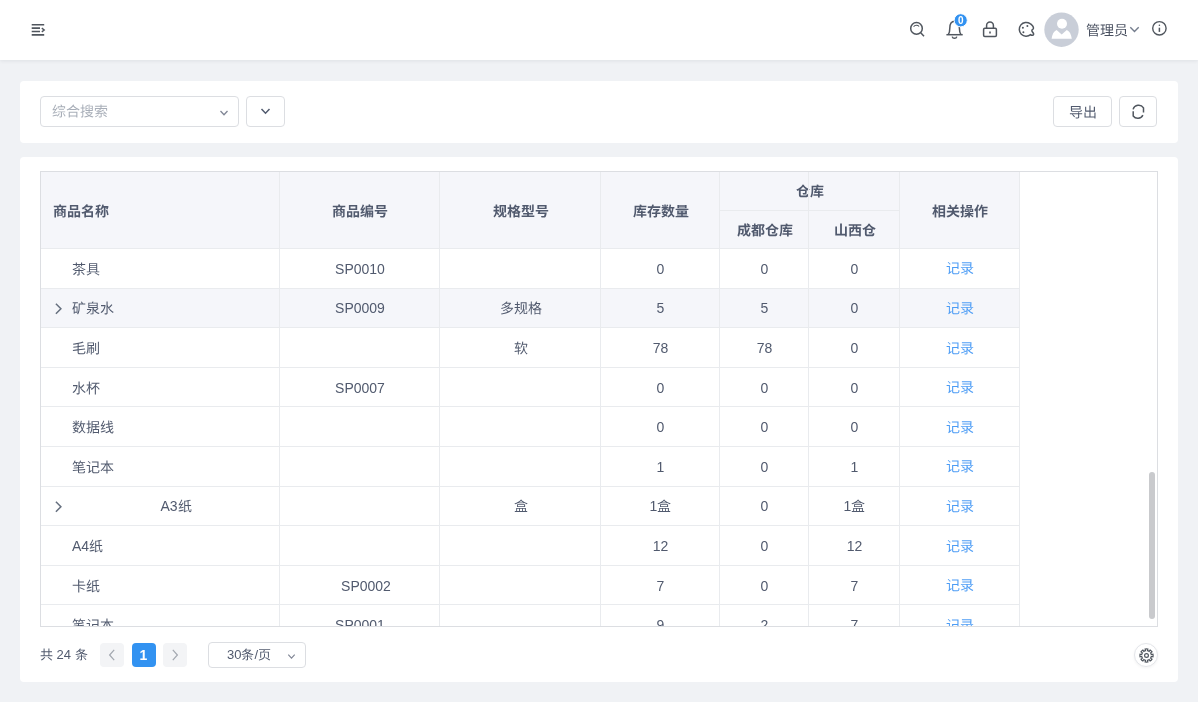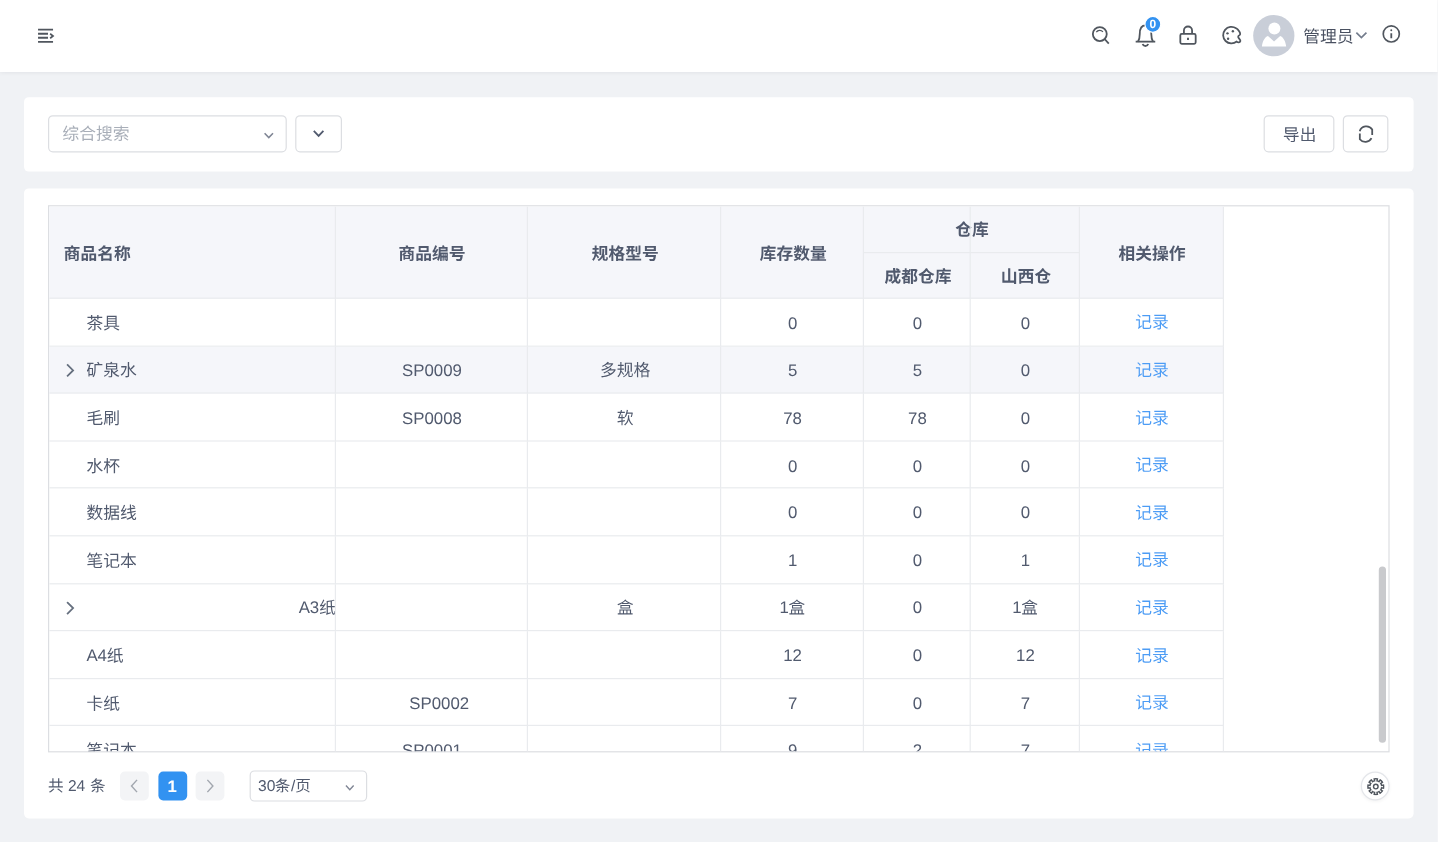--- a/index.html
+++ b/index.html
@@ -169,20 +169,21 @@
       <div class="vb" style="left:978px;top:0;height:77px"></div>
       <div class="hb" style="left:0;top:76px;width:979px"></div>
     <div class="cell" style="left:0px;top:77px;width:239px;height:39.6px;justify-content:flex-start;padding-left:31px;">
         <svg class="zh" width="14.0" height="14">
           <use href="#r8336_14"></use>
         </svg>
         <svg class="zh" width="14.0" height="14">
           <use href="#r5177_14"></use>
         </svg>
       </div>
+      <div class="cell" style="left:239px;top:77px;width:160px;height:39.6px;justify-content:center;">SP0010</div>
       <div class="cell" style="left:560px;top:77px;width:119px;height:39.6px;justify-content:center;">0</div>
       <div class="cell" style="left:679px;top:77px;width:89px;height:39.6px;justify-content:center;">0</div>
       <div class="cell" style="left:768px;top:77px;width:91px;height:39.6px;justify-content:center;">0</div>
       <div class="cell" style="left:859px;top:77px;width:120px;height:39.6px;justify-content:center;">
         <span style="color:#4c9cf5"><svg class="zh" width="28.0" height="14">
             <use href="#r8bb0_14"></use>
             <use href="#r5f55_14" x="14.0"></use>
           </svg></span>
       </div>
       <div class="vb" style="left:238px;top:77px;height:39.6px"></div>
@@ -238,21 +239,20 @@
       <div class="vb" style="left:978px;top:116.6px;height:39.6px"></div>
       <div class="hb" style="left:0;top:155.2px;width:979px"></div>
       <div class="cell" style="left:0px;top:156.2px;width:239px;height:39.6px;justify-content:flex-start;padding-left:31px;">
         <svg class="zh" width="14.0" height="14">
           <use href="#r6bdb_14"></use>
         </svg>
         <svg class="zh" width="14.0" height="14">
           <use href="#r5237_14"></use>
         </svg>
       </div>
-      <div class="cell" style="left:239px;top:156.2px;width:160px;height:39.6px;justify-content:center;">SP0008</div>
       <div class="cell" style="left:399px;top:156.2px;width:161px;height:39.6px;justify-content:center;">
         <svg class="zh" width="14.0" height="14">
           <use href="#r8f6f_14"></use>
         </svg>
       </div>
       <div class="cell" style="left:560px;top:156.2px;width:119px;height:39.6px;justify-content:center;">78</div>
       <div class="cell" style="left:679px;top:156.2px;width:89px;height:39.6px;justify-content:center;">78</div>
       <div class="cell" style="left:768px;top:156.2px;width:91px;height:39.6px;justify-content:center;">0</div>
       <div class="cell" style="left:859px;top:156.2px;width:120px;height:39.6px;justify-content:center;">
         <span style="color:#4c9cf5"><svg class="zh" width="28.0" height="14">
@@ -269,20 +269,21 @@
       <div class="vb" style="left:978px;top:156.2px;height:39.6px"></div>
       <div class="hb" style="left:0;top:194.8px;width:979px"></div>
       <div class="cell" style="left:0px;top:195.8px;width:239px;height:39.6px;justify-content:flex-start;padding-left:31px;">
         <svg class="zh" width="14.0" height="14">
           <use href="#r6c34_14"></use>
         </svg>
         <svg class="zh" width="14.0" height="14">
           <use href="#r676f_14"></use>
         </svg>
       </div>
+      <div class="cell" style="left:239px;top:195.8px;width:160px;height:39.6px;justify-content:center;">SP0007</div>
       <div class="cell" style="left:560px;top:195.8px;width:119px;height:39.6px;justify-content:center;">0</div>
       <div class="cell" style="left:679px;top:195.8px;width:89px;height:39.6px;justify-content:center;">0</div>
       <div class="cell" style="left:768px;top:195.8px;width:91px;height:39.6px;justify-content:center;">0</div>
       <div class="cell" style="left:859px;top:195.8px;width:120px;height:39.6px;justify-content:center;">
         <span style="color:#4c9cf5"><svg class="zh" width="28.0" height="14">
             <use href="#r8bb0_14"></use>
             <use href="#r5f55_14" x="14.0"></use>
           </svg></span>
       </div>
       <div class="vb" style="left:238px;top:195.8px;height:39.6px"></div>
@@ -345,21 +346,21 @@
       <div class="vb" style="left:398px;top:275px;height:39.6px"></div>
       <div class="vb" style="left:559px;top:275px;height:39.6px"></div>
       <div class="vb" style="left:678px;top:275px;height:39.6px"></div>
       <div class="vb" style="left:767px;top:275px;height:39.6px"></div>
       <div class="vb" style="left:858px;top:275px;height:39.6px"></div>
       <div class="vb" style="left:978px;top:275px;height:39.6px"></div>
       <div class="hb" style="left:0;top:313.6px;width:979px"></div>
       <svg class="abs" style="left:14px;top:328.5px" width="12" height="12" viewBox="0 0 12 12">
         <path d="M0.9 0.7 L5.9 5.7 L0.9 10.7" fill="none" stroke="#66707f" stroke-width="1.5"></path>
       </svg>
-      <div class="cell" style="left:0px;top:314.6px;width:239px;height:39.6px;justify-content:flex-end;padding-left:31px;">A3<svg class="zh" width="14.0" height="14">
+      <div class="cell" style="left:0px;top:314.6px;width:239px;height:39.6px;justify-content:center;padding-left:31px;">A3<svg class="zh" width="14.0" height="14">
           <use href="#r7eb8_14"></use>
         </svg></div>
       <div class="cell" style="left:399px;top:314.6px;width:161px;height:39.6px;justify-content:center;">
         <svg class="zh" width="14.0" height="14">
           <use href="#r76d2_14"></use>
         </svg>
       </div>
       <div class="cell" style="left:560px;top:314.6px;width:119px;height:39.6px;justify-content:center;">1<svg class="zh" width="14.0" height="14">
           <use href="#r76d2_14"></use>
         </svg></div>
@@ -468,21 +469,21 @@
         <path d="M8.2 0.9 L3.6 6 L8.2 11.1" fill="none" stroke="#a2a7af" stroke-width="1.2"></path>
       </svg>
     </div>
   <div class="abs pgbtn" style="left:111.5px;top:485.5px;background:#3292f1;color:#fff;font-size:14px;font-weight:bold">1</div>
   <div class="abs pgbtn" style="left:143px;top:485.5px">
       <svg width="12" height="12" viewBox="0 0 12 12">
         <path d="M3.8 0.9 L8.4 6 L3.8 11.1" fill="none" stroke="#a2a7af" stroke-width="1.2"></path>
       </svg>
     </div>
   <div class="abs sel" style="left:188px;top:484.5px;width:98px;height:26px;font-size:13px;color:#515a6e">
-    <span style="margin-left:6px">30<svg class="zh" width="13.0" height="13">
+    <span style="margin-left:18px">30<svg class="zh" width="13.0" height="13">
           <use href="#r6761_13"></use>
         </svg>/<svg class="zh" width="13.0" height="13">
           <use href="#r9875_13"></use>
         </svg></span>
     <svg class="abs" style="right:8px;top:8px" width="11" height="11" viewBox="0 0 12 12">
         <path d="M2.5 4 L6 7.7 L9.5 4" fill="none" stroke="#808695" stroke-width="1.3"></path>
       </svg>
   </div>
   <div class="abs" style="left:1114px;top:486px;width:24px;height:24px;border:1px solid #e4e6ea;border-radius:50%;background:#fff;box-shadow:0 1px 3px rgba(0,0,0,.05);display:flex;align-items:center;justify-content:center">
     <svg width="15" height="15" viewBox="0 0 15 15" fill="none" stroke="#50565e">

